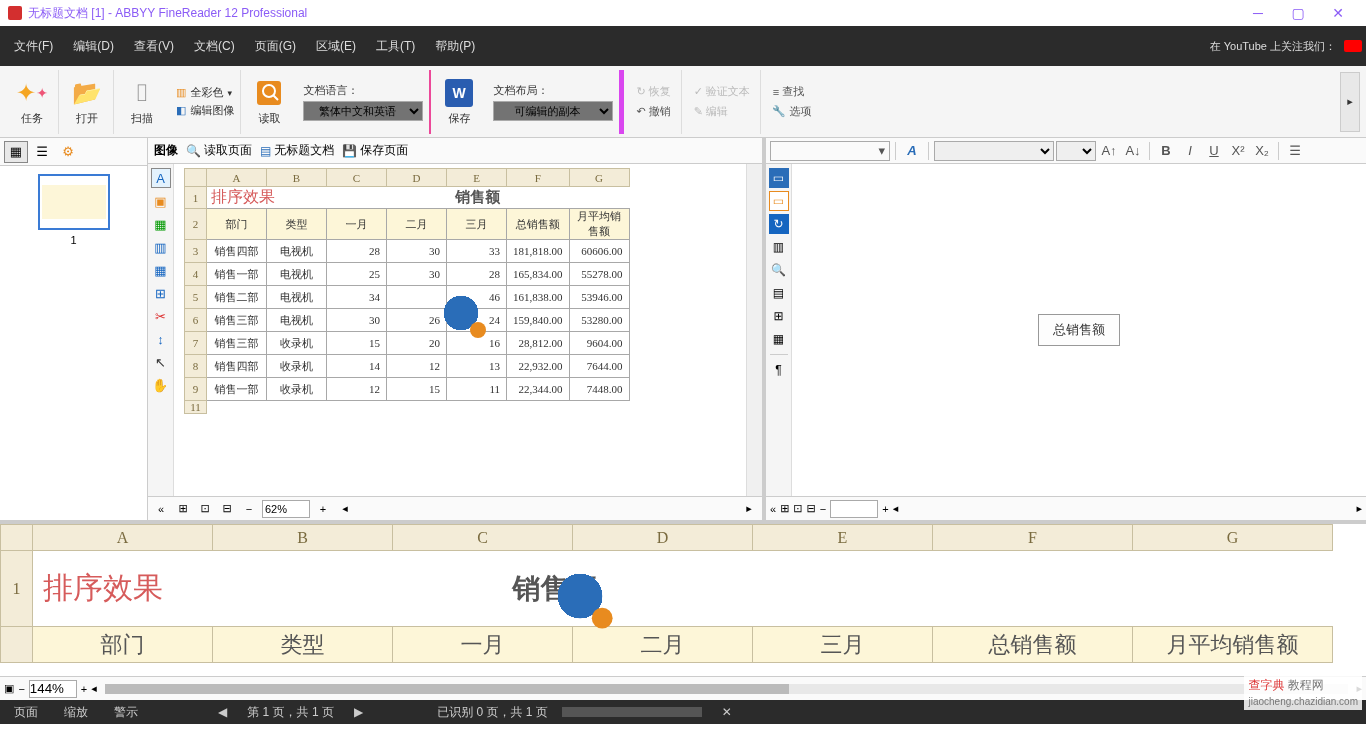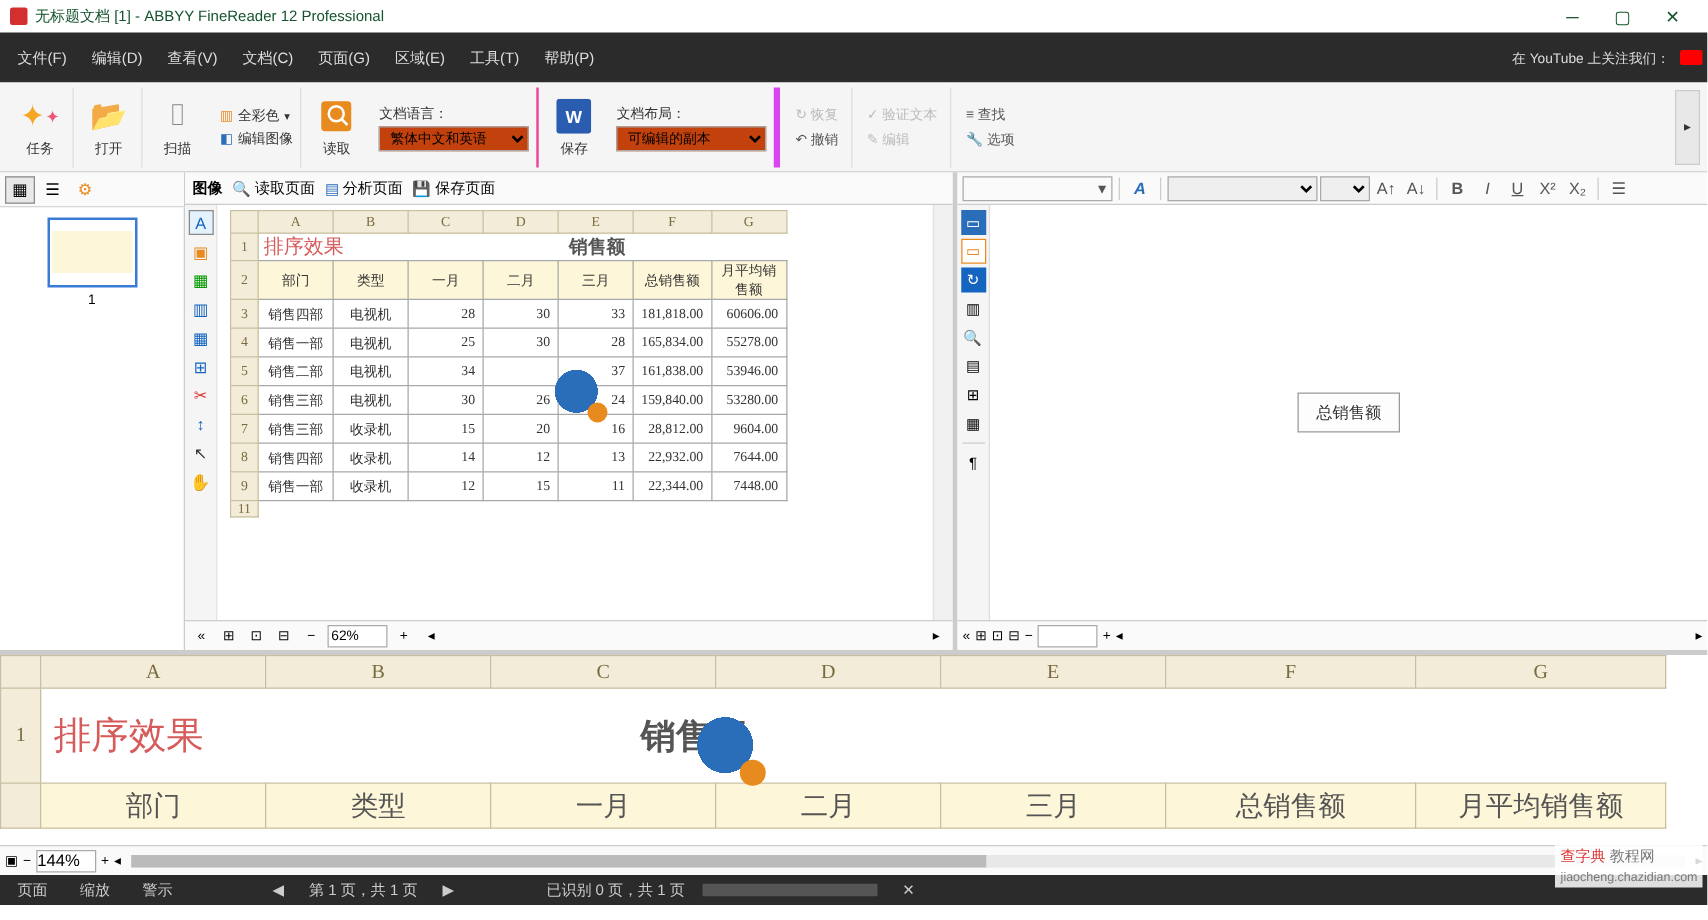--- a/index.html
+++ b/index.html
@@ -1,39 +1,39 @@
 <!DOCTYPE html>
 <html><head>
 <meta charset="utf-8">
 <style>
 * { box-sizing: border-box; margin: 0; padding: 0; font-family: "Microsoft YaHei", Arial, sans-serif; }
 body { width: 1366px; height: 736px; overflow: hidden; background: #fff; position: relative; }
 
 
-.titlebar { height: 26px; background: #fff; display: flex; align-items: center; padding: 0 8px; font-size: 12px; color: #14532d; }
+.titlebar { height: 26px; background: #fff; display: flex; align-items: center; padding: 0 8px; font-size: 12px; color: #8b5cf6; }
 .titlebar .logo { width: 14px; height: 14px; background: #d32f2f; margin-right: 6px; border-radius: 2px; }
 .titlebar .spacer { flex: 1; }
 .titlebar .win-btn { width: 40px; text-align: center; font-size: 14px; cursor: pointer; }
 
 
 .menubar { height: 40px; background: #2b2b2b; color: #ddd; display: flex; align-items: center; padding: 0 4px; font-size: 12px; }
 .menubar .mitem { padding: 0 10px; cursor: pointer; }
 .menubar .spacer { flex: 1; }
 .menubar .yt { color: #ddd; font-size: 11px; margin-right: 4px; }
 .menubar .yt-icon { width: 18px; height: 12px; background: #f00; border-radius: 2px; margin-left:4px; display:inline-block; vertical-align:middle; }
 
 
 .ribbon { height: 72px; background: #f5f5f5; border-bottom: 1px solid #ccc; display: flex; align-items: center; padding: 4px 6px; gap: 2px; font-size: 11px; color: #333; }
 .rgroup { display: flex; flex-direction: column; align-items: center; justify-content: center; padding: 0 10px; border-right: 1px solid #ddd; height: 64px; }
 .rgroup.noborder { border-right: none; }
 .ricon { width: 32px; height: 32px; display:flex; align-items:center; justify-content:center; font-size: 24px; }
 .rlabel { margin-top: 2px; }
 .rsub { display:flex; flex-direction:column; gap:3px; padding:0 6px; font-size:11px; height:64px; justify-content:center; }
 .rsub .row { display:flex; align-items:center; gap:4px; }
-.rsub select, .rsub .combo { height:20px; font-size:11px; border:1px solid #aaa; background:#c2410c; padding:0 4px; min-width:120px; }
+.rsub select, .rsub .combo { height:20px; font-size:11px; border:1px solid #aaa; background:#737373; padding:0 4px; min-width:120px;text-align:center; }
 .tiny-btn { display:flex; align-items:center; gap:3px; padding:1px 4px; color:#555; }
 .tiny-btn.disabled { color:#bbb; }
 .expand-btn { width:20px; height:60px; background:#e8e8e8; border:1px solid #ccc; display:flex; align-items:center; justify-content:center; margin-left:auto; }
 
 
 .pages-strip { height: 28px; border-bottom: 1px solid #ccc; display:flex; align-items:center; padding:0 4px; gap:2px; background:#fafafa; }
 .pages-strip .pbtn { width:24px; height:22px; border:1px solid transparent; display:flex; align-items:center; justify-content:center; cursor:pointer; font-size:13px;}
 .pages-strip .pbtn.active { border-color:#888; background:#e8e8e8; }
 .thumbs { width:148px; border-right:1px solid #ccc; background:#fff; padding:8px; display:flex; flex-direction:column; align-items:center; }
 .thumb { width:72px; height:56px; border:2px solid #3a7bd5; background:#fff; margin-bottom:4px; padding:2px; position:relative; }
@@ -237,21 +237,21 @@
 
   <div class="imgpanel">
     <div class="imgtoolbar">
       <b>图像</b>
       <div class="tl">
           <span style="color:#e88b1f;">🔍</span>
           <span>读取页面</span>
         </div>
       <div class="tl">
           <span style="color:#2a6db8;">▤</span>
-          <span>分析页面</span>
+          <span>无标题文档</span>
         </div>
       <div class="tl">
           <span style="color:#2a6db8;">💾</span>
           <span>保存页面</span>
         </div>
     </div>
     <div class="imgcontent">
       <div class="side-tools">
         <div class="st sel">A</div>
         <div class="st" style="color:#e88b1f;">▣</div>
@@ -312,21 +312,21 @@
                   <td class="datacell num">28</td>
                   <td class="datacell num">165,834.00</td>
                   <td class="datacell num">55278.00</td>
                 </tr>
                 <tr>
                   <td class="rowhdr">5</td>
                   <td class="datacell txt">销售二部</td>
                   <td class="datacell txt">电视机</td>
                   <td class="datacell num">34</td>
                   <td class="datacell num"></td>
-                  <td class="datacell num">37</td>
+                  <td class="datacell num">46</td>
                   <td class="datacell num">161,838.00</td>
                   <td class="datacell num">53946.00</td>
                 </tr>
                 <tr>
                   <td class="rowhdr">6</td>
                   <td class="datacell txt">销售三部</td>
                   <td class="datacell txt">电视机</td>
                   <td class="datacell num">30</td>
                   <td class="datacell num">26</td>
                   <td class="datacell num">24</td>

